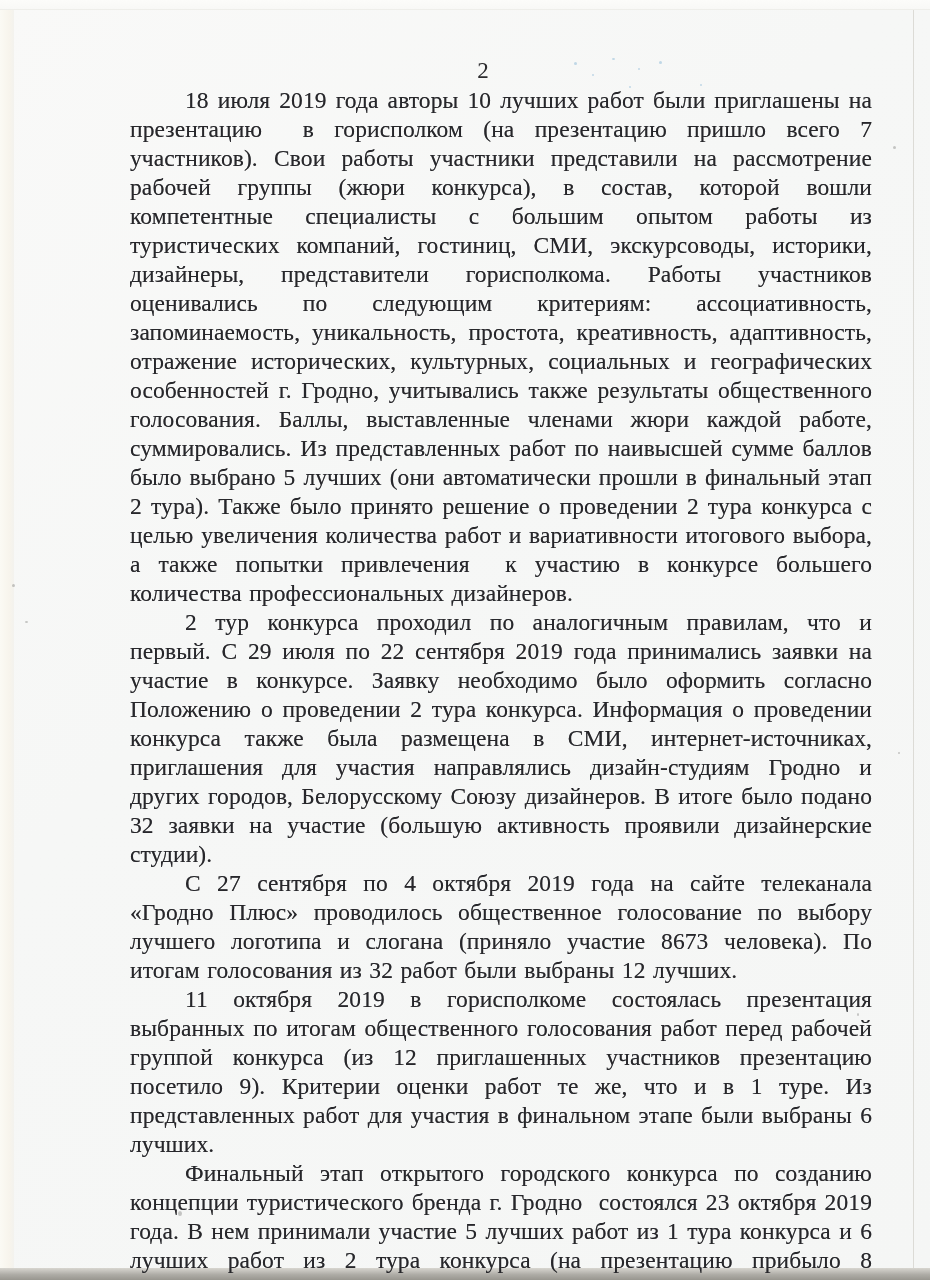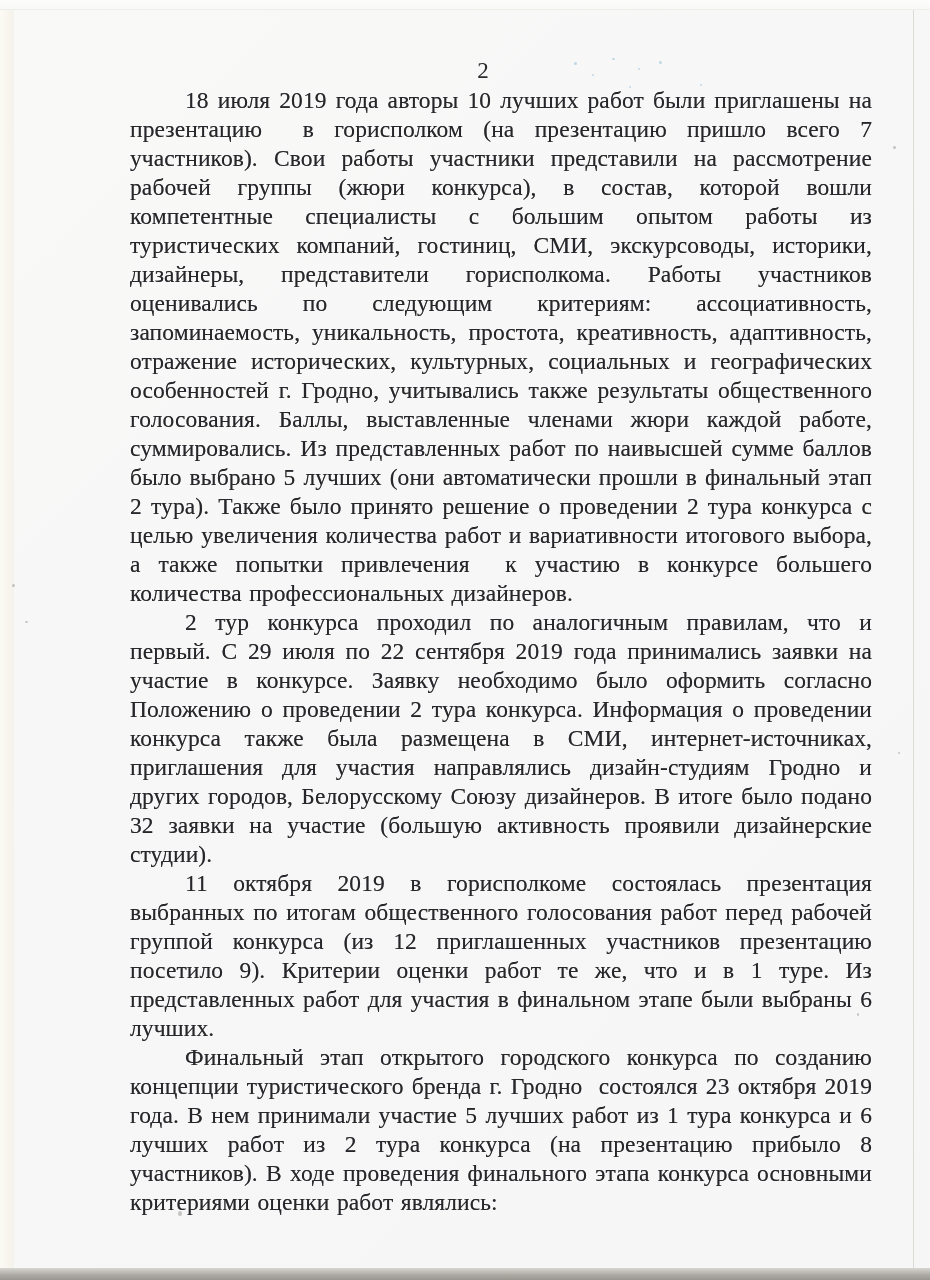--- a/index.html
+++ b/index.html
@@ -94,17 +94,18 @@
     <div class="speck gray" style="left:857px; top:1013px;width:2px; height:3px;"></div>
     <div class="speck gray" style="left:178px; top:1211px;width:4px; height:5px;"></div>
     <div class="speck gray" style="left:898px; top:752px; width:2px; height:2px;"></div>
   </div>
 
   <div class="page-number">2</div>
 
   <div class="body-text">
     <p>18 июля 2019 года авторы 10 лучших работ были приглашены на презентацию&nbsp; в горисполком (на презентацию пришло всего 7 участников). Свои работы участники представили на рассмотрение рабочей группы (жюри конкурса), в состав, которой вошли компетентные специалисты с большим опытом работы из туристических компаний, гостиниц, СМИ, экскурсоводы, историки, дизайнеры, представители горисполкома. Работы участников оценивались по следующим критериям: ассоциативность, запоминаемость, уникальность, простота, креативность, адаптивность, отражение исторических, культурных, социальных и географических особенностей г. Гродно, учитывались также результаты общественного голосования. Баллы, выставленные членами жюри каждой работе, суммировались. Из представленных работ по наивысшей сумме баллов было выбрано 5 лучших (они автоматически прошли в финальный этап 2 тура). Также было принято решение о проведении 2 тура конкурса с целью увеличения количества работ и вариативности итогового выбора, а также попытки привлечения&nbsp; к участию в конкурсе большего количества профессиональных дизайнеров.</p>
     <p>2 тур конкурса проходил по аналогичным правилам, что и первый. С 29 июля по 22 сентября 2019 года принимались заявки на участие в конкурсе. Заявку необходимо было оформить согласно Положению о проведении 2 тура конкурса. Информация о проведении конкурса также была размещена в СМИ, интернет-источниках, приглашения для участия направлялись дизайн-студиям Гродно и других городов, Белорусскому Союзу дизайнеров. В итоге было подано 32 заявки на участие (большую активность проявили дизайнерские студии).</p>
+    <p>С 27 сентября по 4 октября 2019 года на сайте телеканала «Гродно Плюс» проводилось общественное голосование по выбору лучшего логотипа и слогана (приняло участие 8673 человека). По итогам голосования из 32 работ были выбраны 12 лучших.</p>
     <p>11 октября 2019 в горисполкоме состоялась презентация выбранных по итогам общественного голосования работ перед рабочей группой конкурса (из 12 приглашенных участников презентацию посетило 9). Критерии оценки работ те же, что и в 1 туре. Из представленных работ для участия в финальном этапе были выбраны 6 лучших.</p>
     <p>Финальный этап открытого городского конкурса по созданию концепции туристического бренда г. Гродно&nbsp; состоялся 23 октября 2019 года. В нем принимали участие 5 лучших работ из 1 тура конкурса и 6 лучших работ из 2 тура конкурса (на презентацию прибыло 8 участников). В ходе проведения финального этапа конкурса основными критериями оценки работ являлись:</p>
   </div>
 
 </div>
 
 </body></html>

